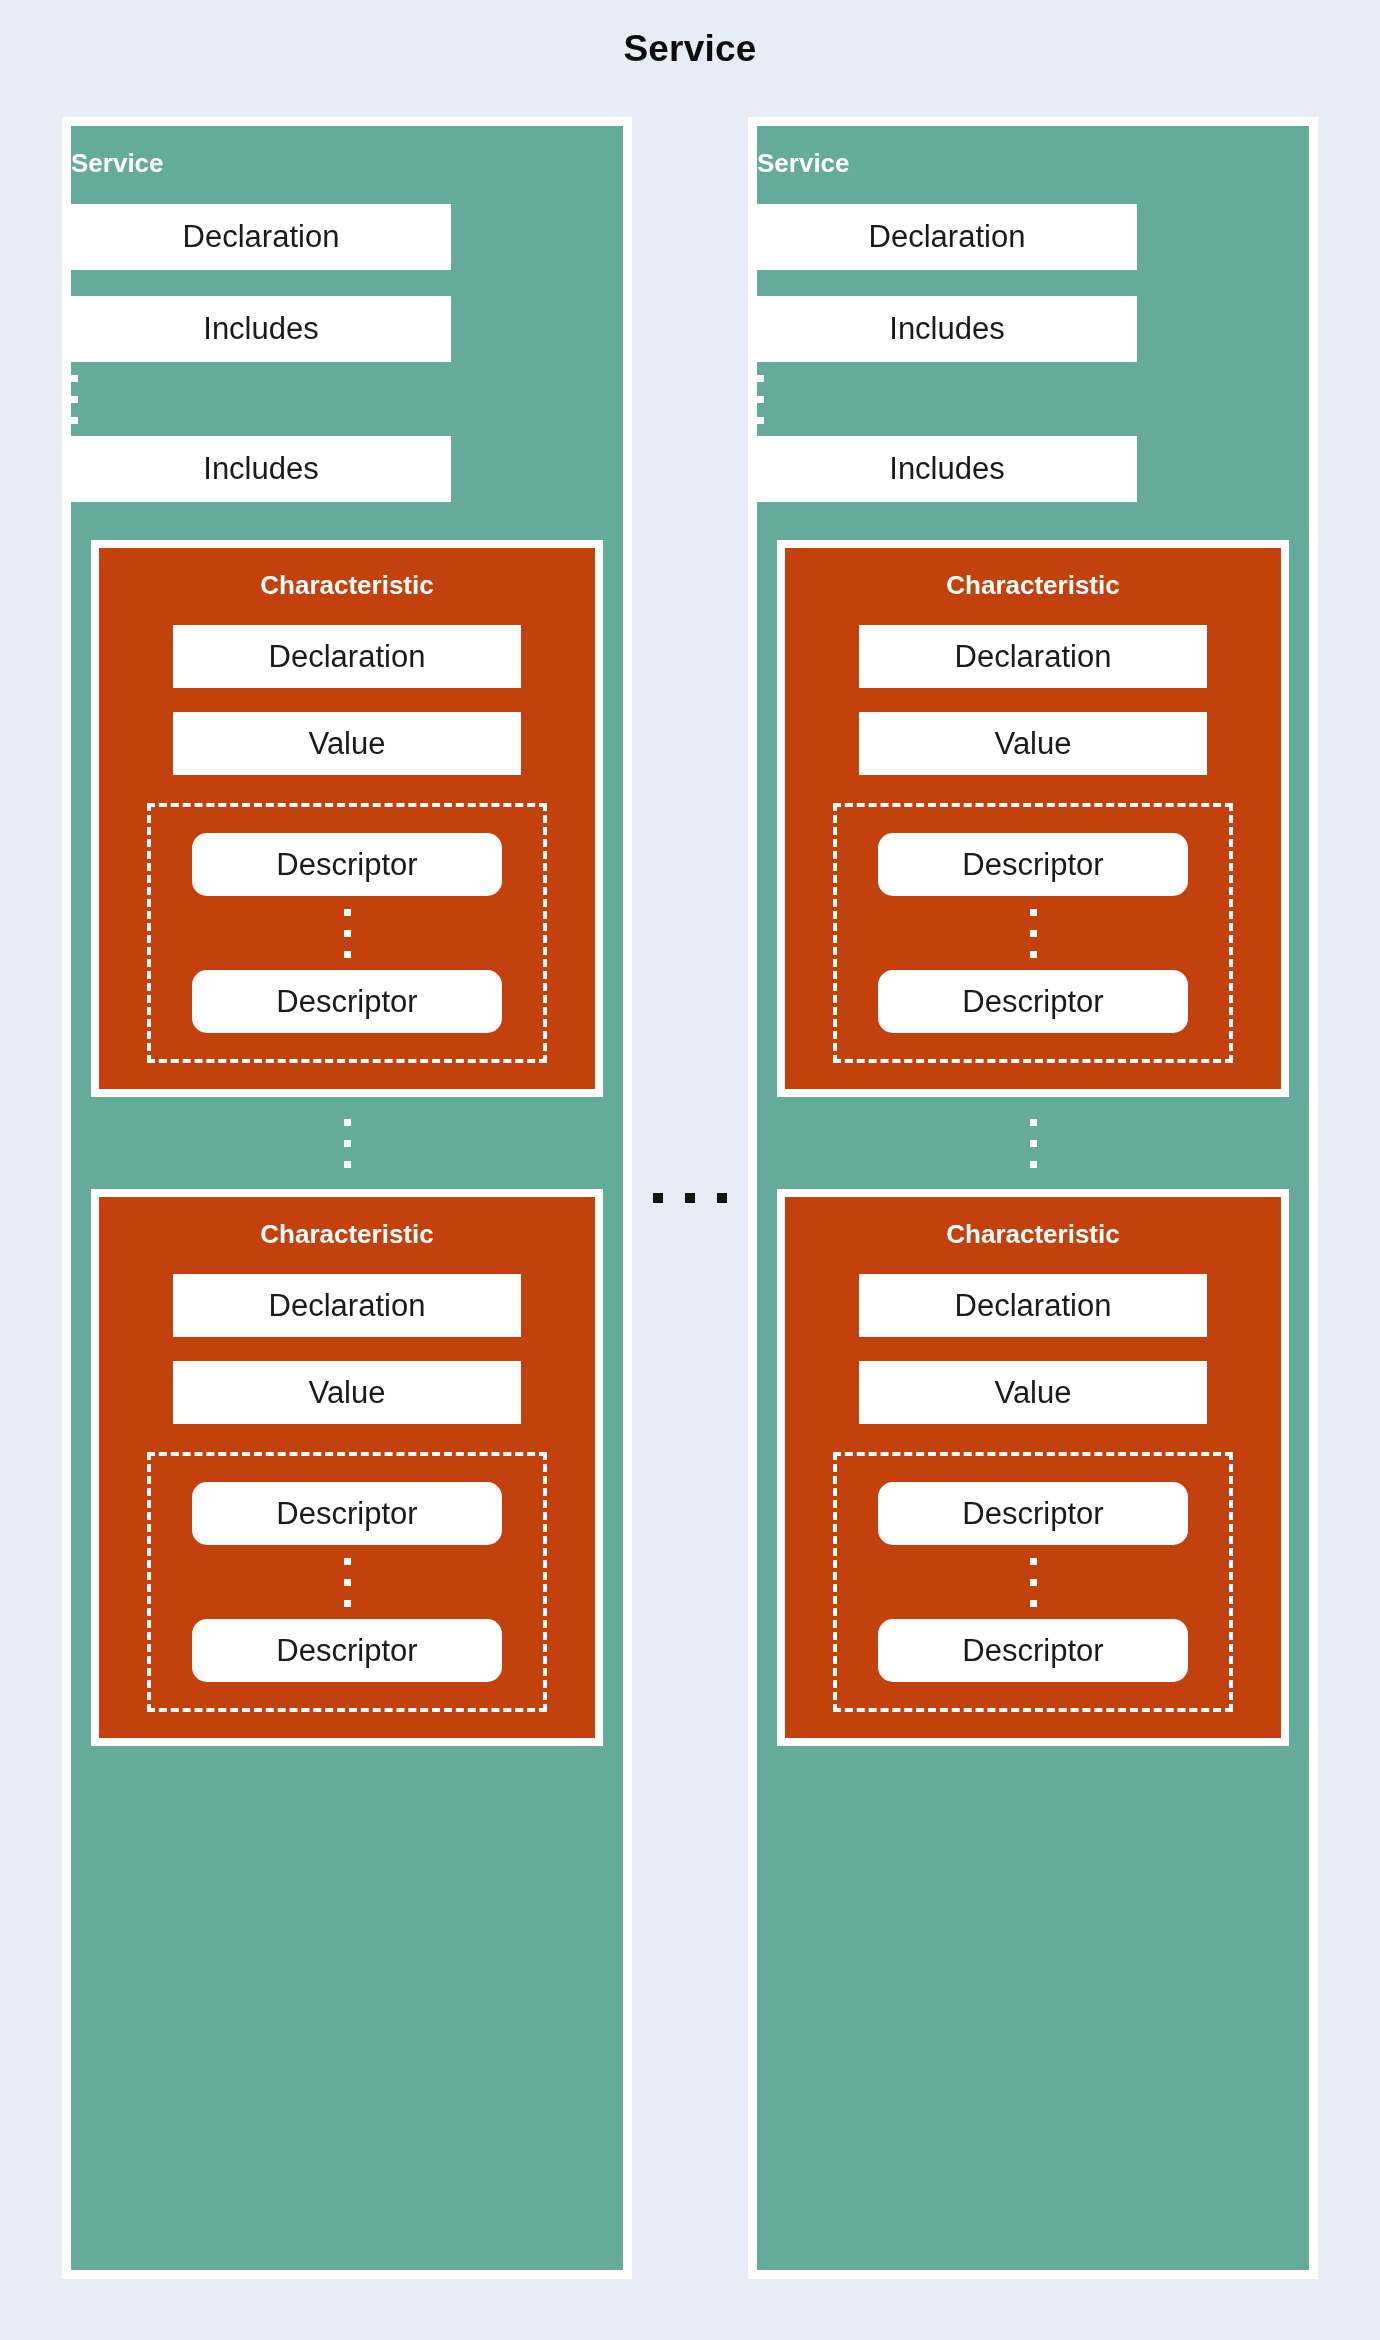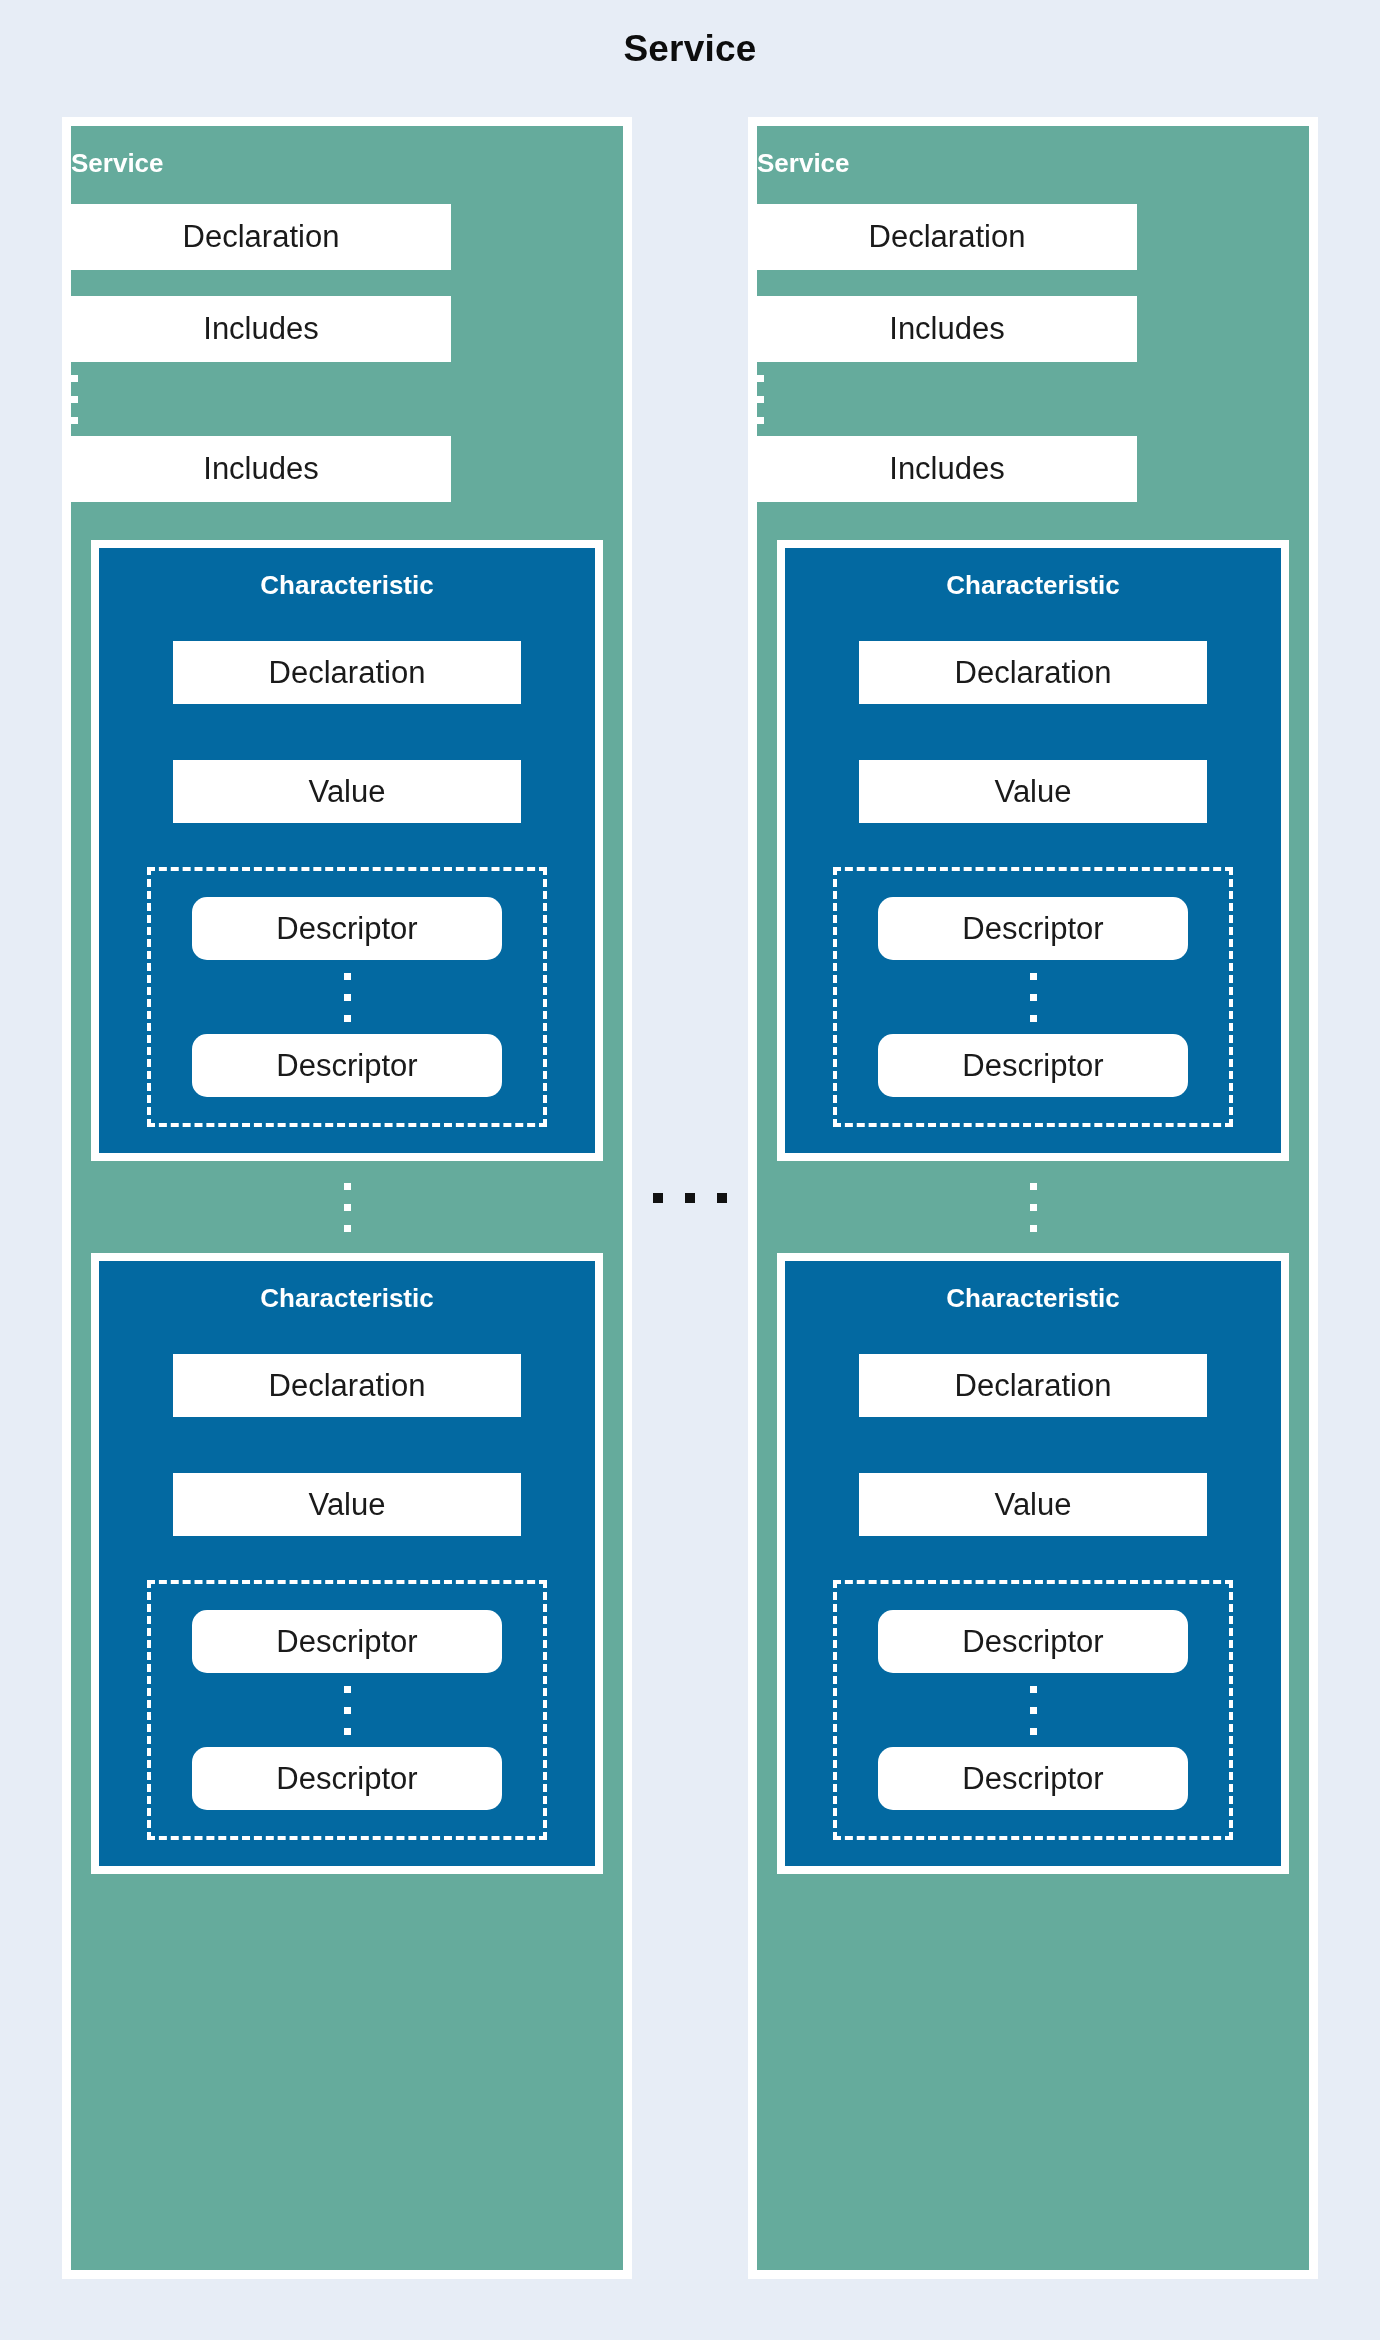--- a/index.html
+++ b/index.html
@@ -105,27 +105,26 @@
     margin: 7px 0;
   }
   .vdots.svc { height: 74px; }
   .vdots.inner { height: 74px; }
   .vdots.between-char { height: 92px; }
 
   
   .characteristic {
     box-sizing: border-box;
     width: 512px;
-    background: #0369a1;
+    background: #c2410c;
     border: 8px solid #ffffff;
     display: flex;
     flex-direction: column;
     align-items: center;
     padding-bottom: 26px;
-    gap: 16px;
   }
 
   .char-title {
     color: #ffffff;
     font-size: 26px;
     font-weight: bold;
     margin-top: 22px;
     margin-bottom: 24px;
     text-align: center;
   }

